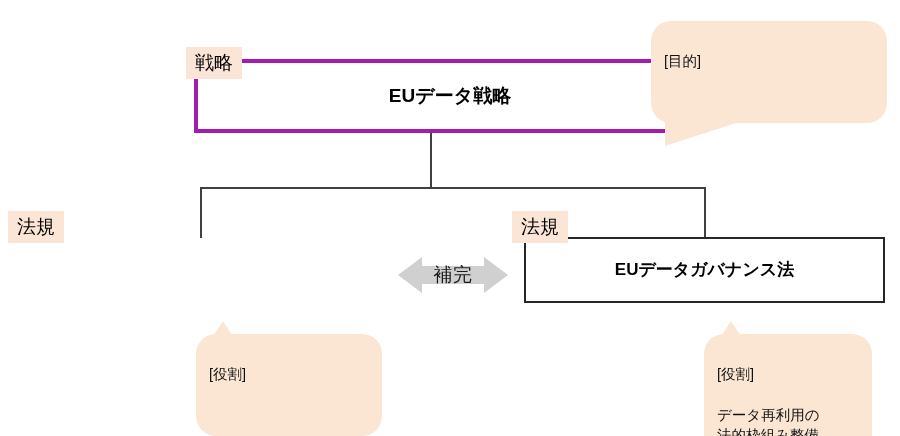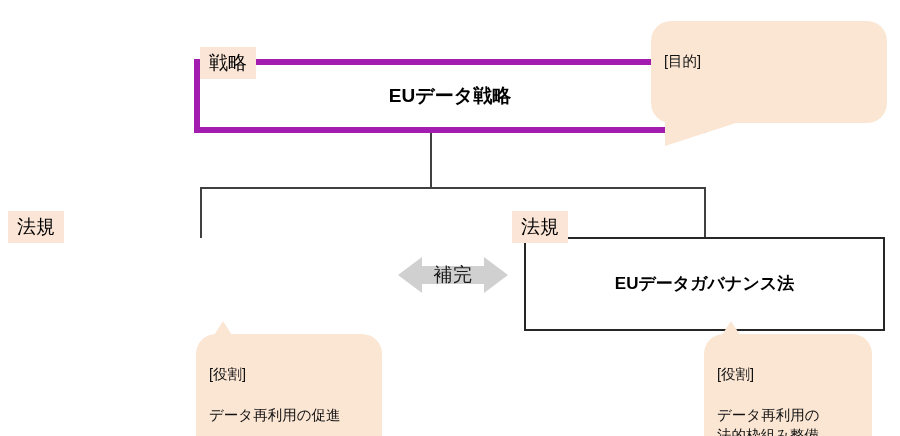--- a/index.html
+++ b/index.html
@@ -41,57 +41,57 @@
   .node .l1, .node .l2 {
     display: block;
     white-space: nowrap;
   }
 
   #node-strategy {
     left: 194px;
     top: 59px;
     width: 512px;
     height: 74px;
-    border: 6px solid #a21caf;
+    border: 4px solid #a21caf;
     background: #ffffff;
     font-size: 19px;
     font-weight: bold;
   }
   #node-data-act {
     left: 19px;
     top: 237px;
     width: 364px;
     height: 74px;
     border: none;
     background: #bdd7ee;
     font-size: 17px;
     font-weight: bold;
   }
   #node-dga {
     left: 524px;
     top: 237px;
     width: 361px;
-    height: 94px;
+    height: 66px;
     border: 2px solid #262626;
     background: #ffffff;
     font-size: 17px;
     font-weight: bold;
   }
 
   
   .tag {
     position: absolute;
     background: #fbe5d6;
     color: #000000;
     font-size: 19px;
     line-height: 1;
     padding: 6px 9px 7px 9px;
     white-space: nowrap;
   }
-  #tag-strategy { left: 200px; top: 47px; }
+  #tag-strategy { left: 186px; top: 47px; }
   #tag-law-left { left: 8px;   top: 211px; }
   #tag-law-right{ left: 512px; top: 211px; }
 
   
   #arrow-complement {
     position: absolute;
     left: 398px;
     top: 255px;
     width: 110px;
     height: 40px;
@@ -209,21 +209,20 @@
     <span class="arrow-label">補完</span>
   </div>
 
   <div class="callout" id="callout-purpose">
     <div>[目的]</div>
     <span class="tail"></span>
   </div>
 
   <div class="callout" id="callout-role-left">
     <div>[役割]</div>
-    <div>データ再利用の促進</div>
     <span class="tail"></span>
   </div>
 
   <div class="callout" id="callout-role-right">
     <div>[役割]</div>
     <div>データ再利用の
 法的枠組み整備</div>
     <span class="tail"></span>
   </div>
 

